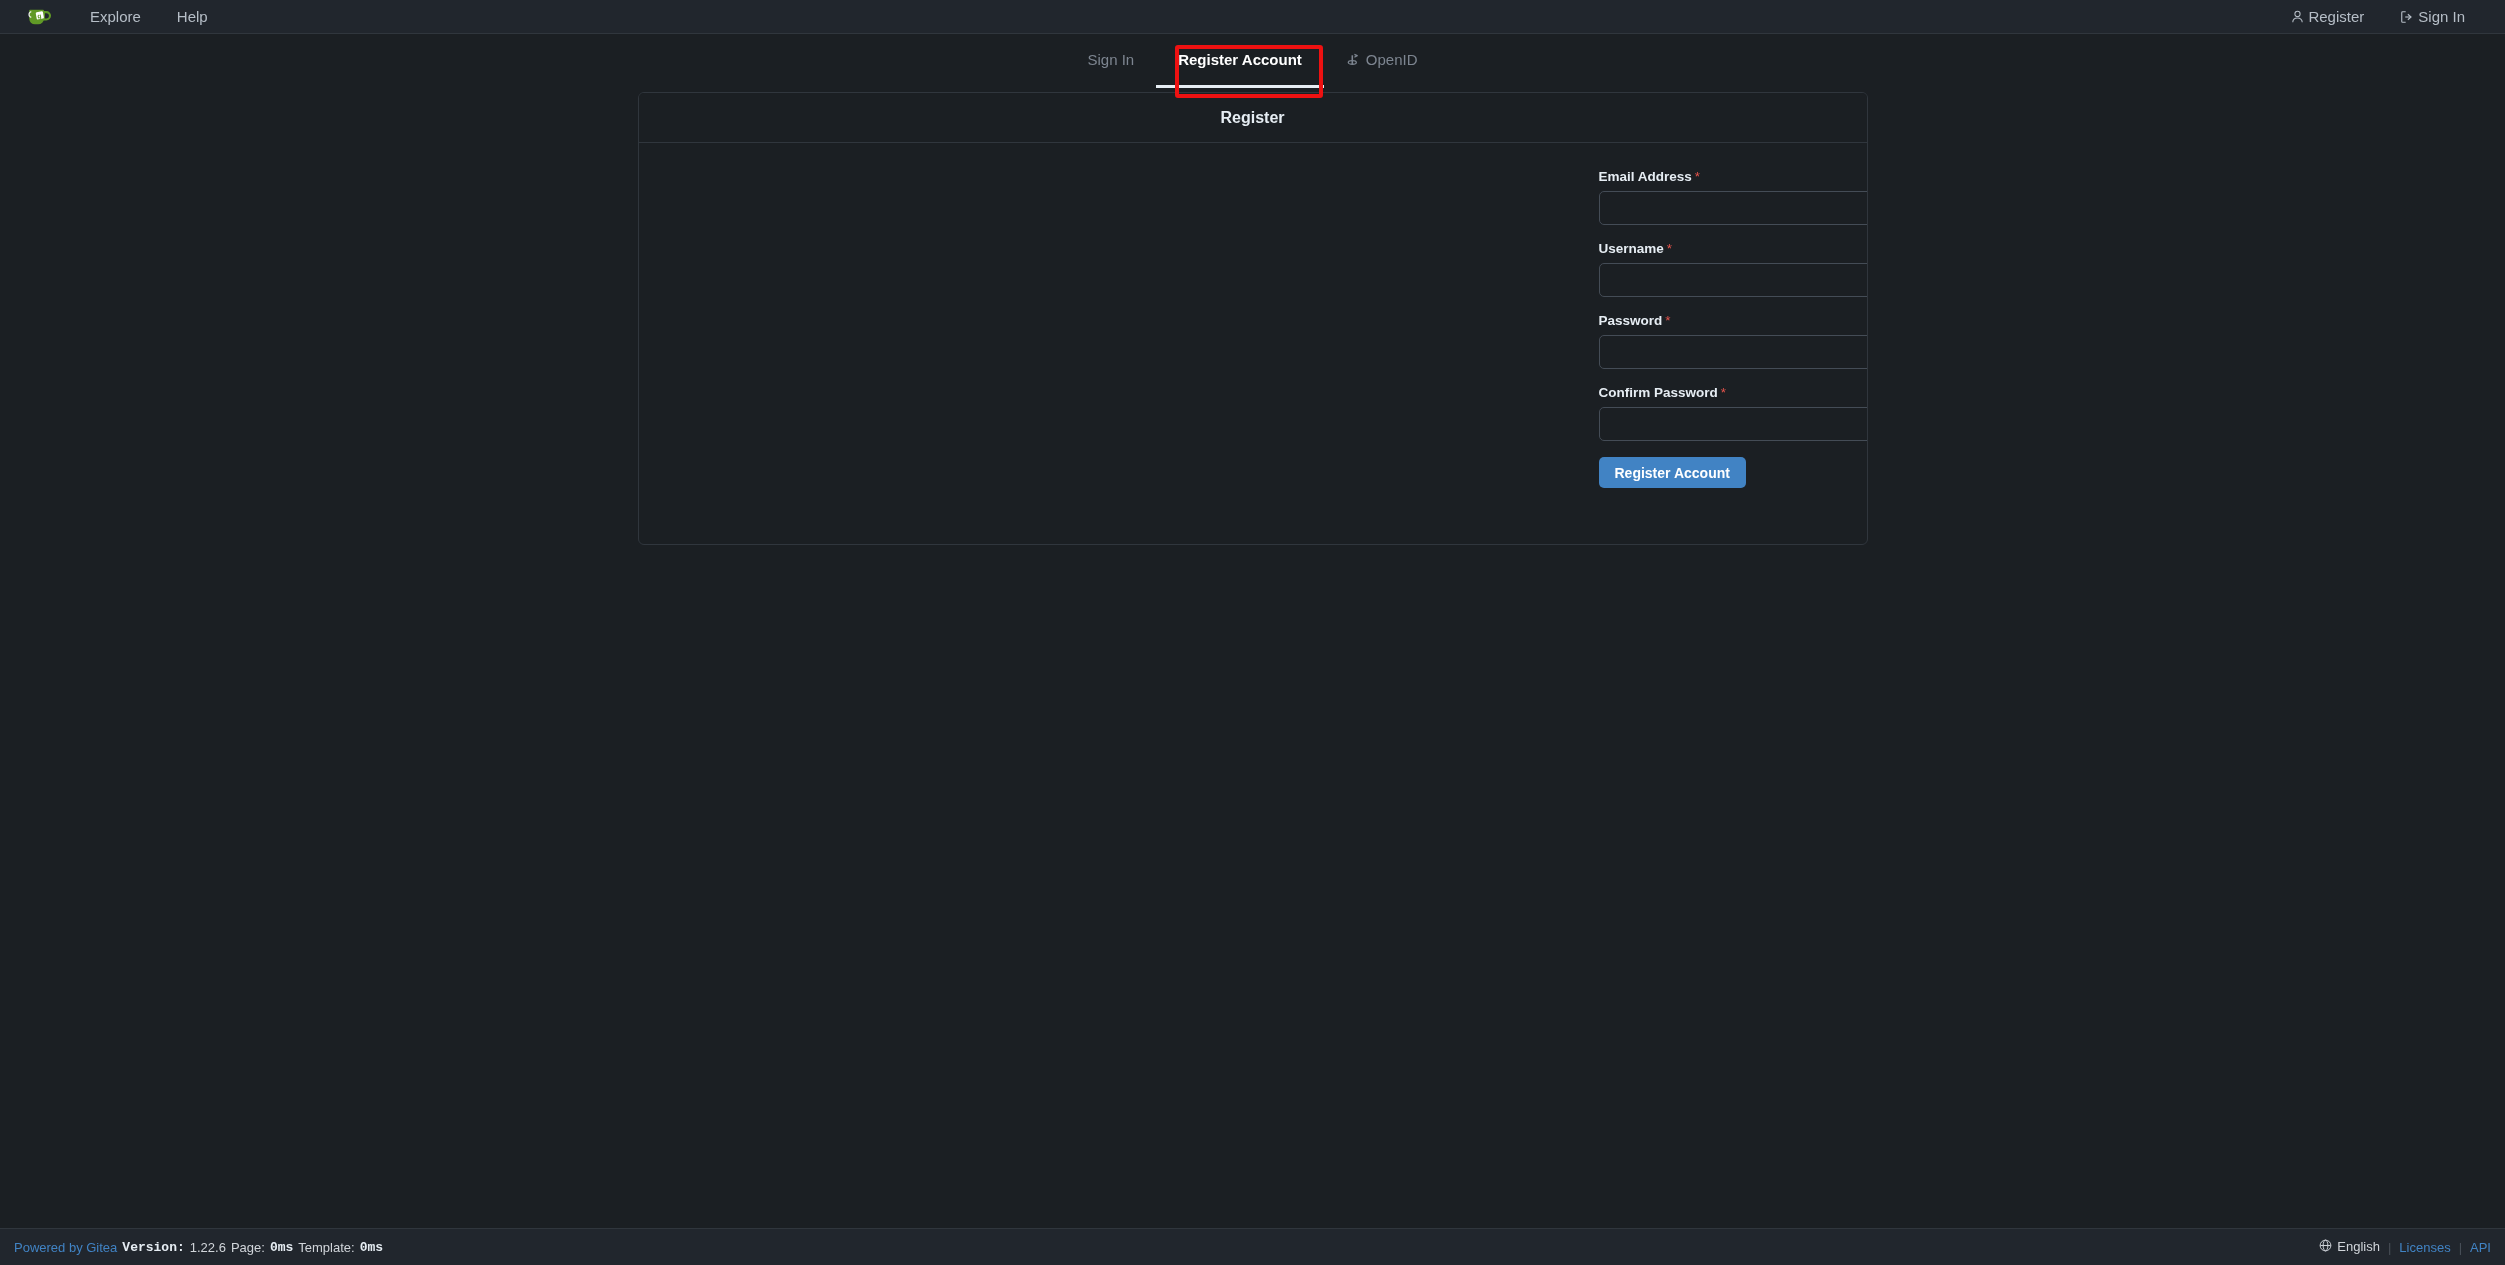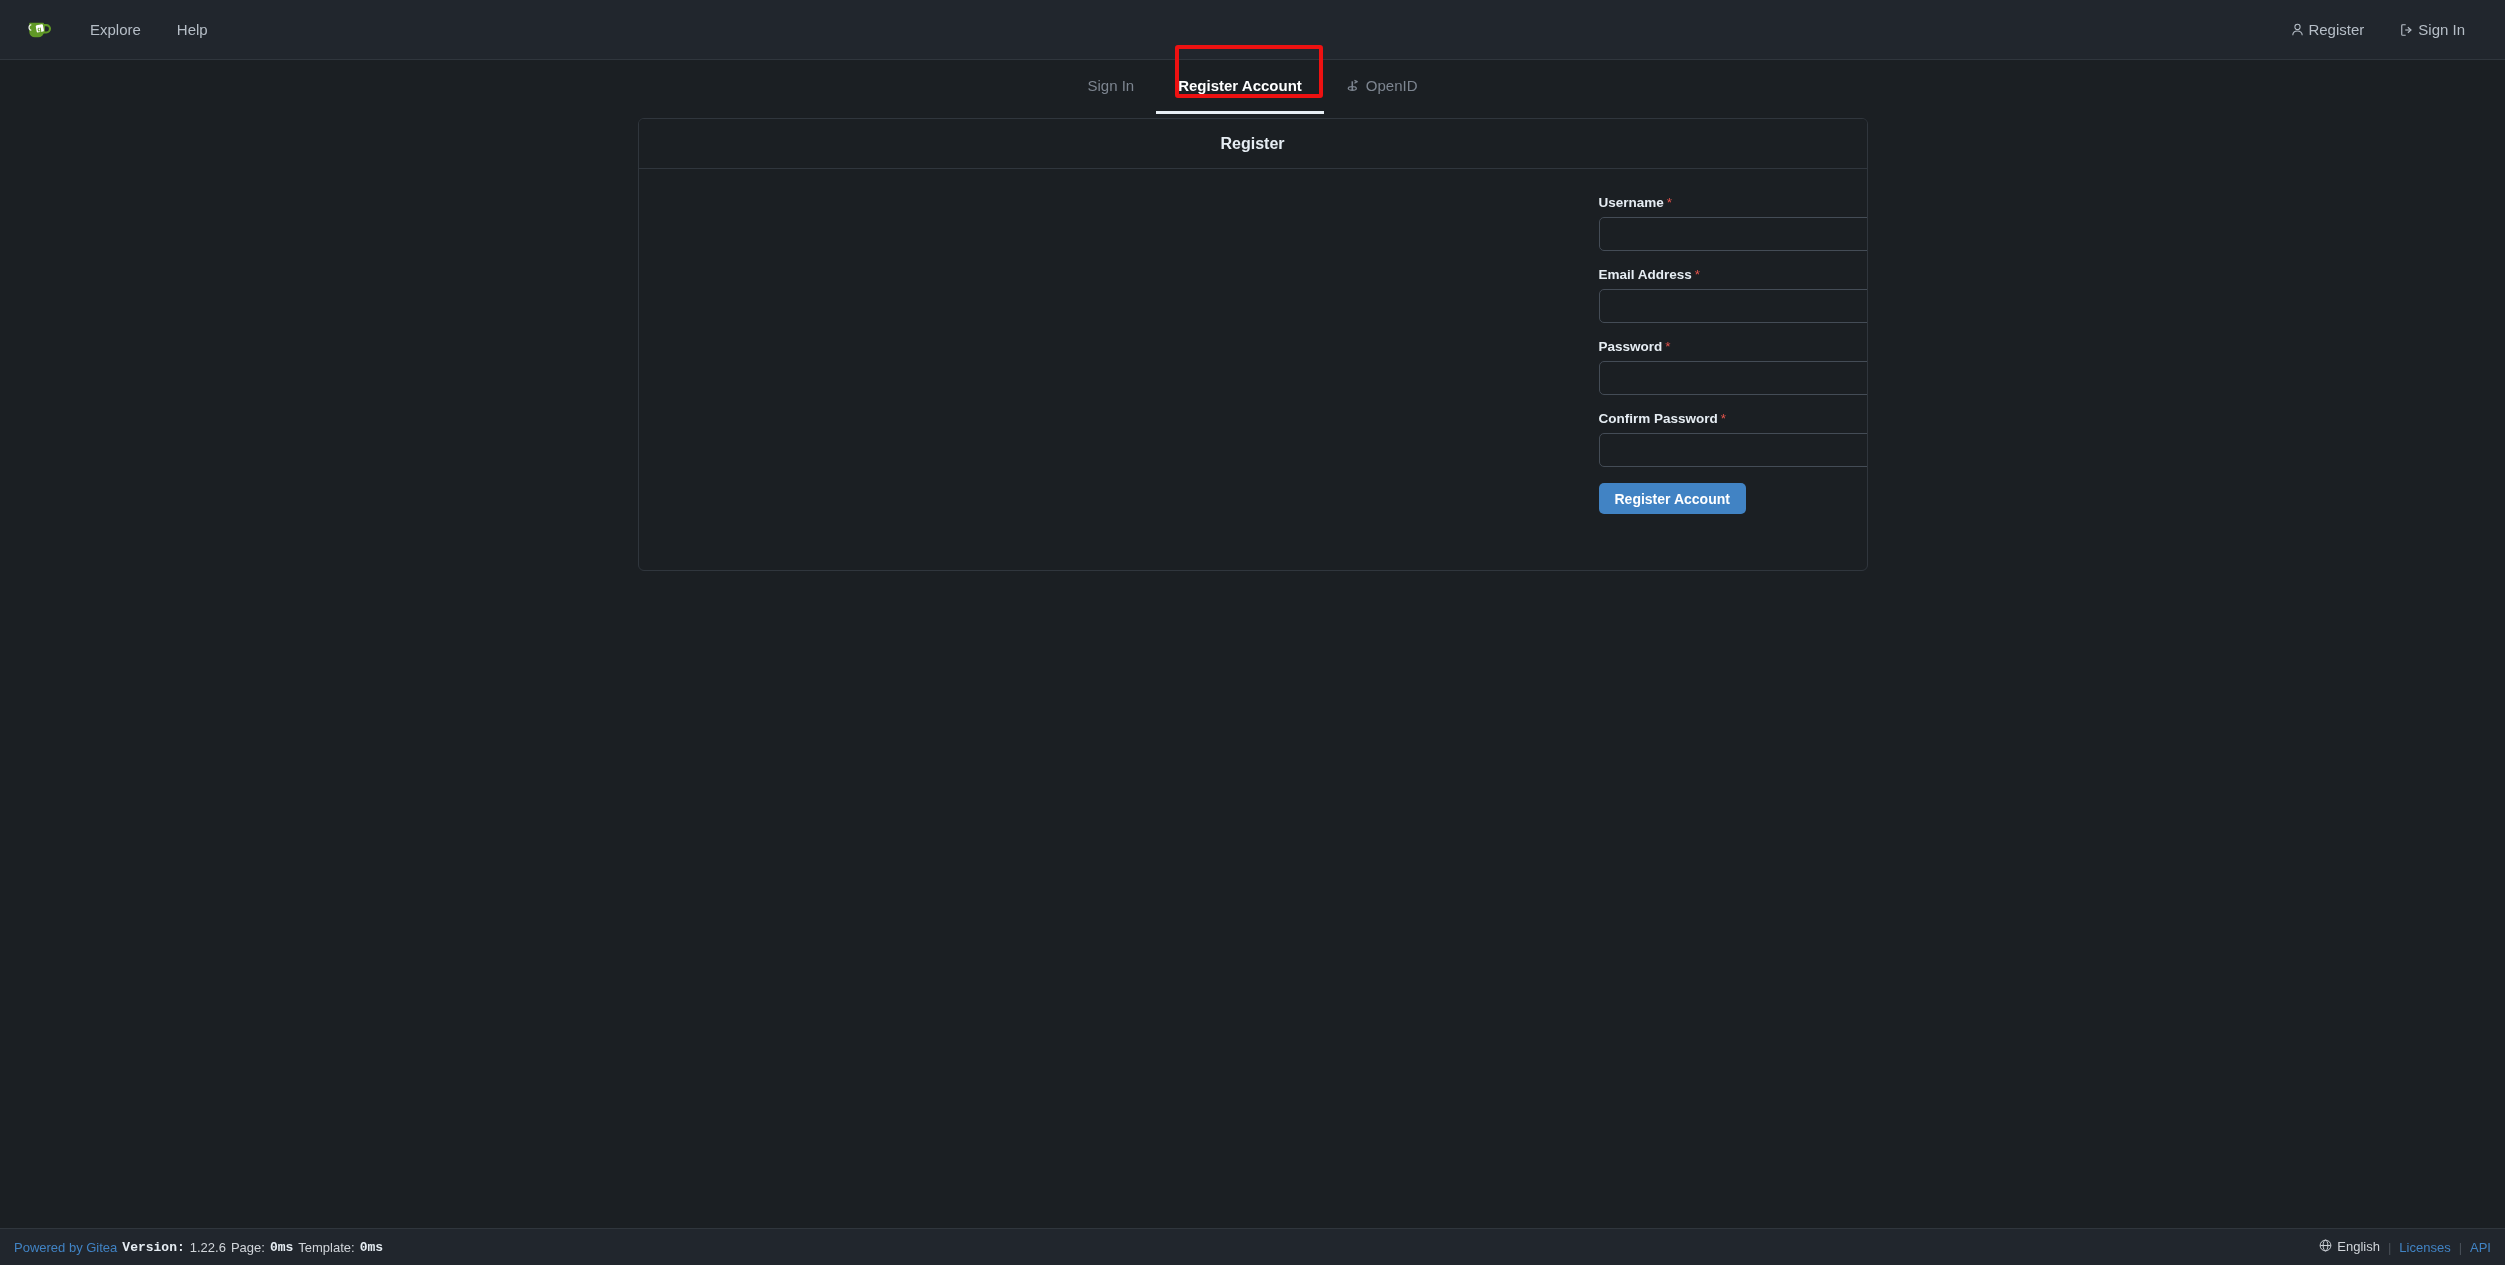--- a/index.html
+++ b/index.html
@@ -13,21 +13,21 @@
   }
   body {
     font-family: "Liberation Sans", sans-serif;
     color: #d1d5da;
     font-size: 14px;
     position: relative;
   }
 
   
   .navbar {
-    height: 60px;
+    height: 34px;
     background: #21262d;
     border-bottom: 1px solid #30363d;
     display: flex;
     align-items: center;
     padding: 0 22px;
     position: relative;
   }
   .nav-left { display: flex; align-items: center; gap: 0; }
   .logo-wrap {
     width: 34px; height: 34px;
@@ -268,32 +268,32 @@
 <div class="annot-box"></div>
 
 <div class="page-wrap">
   <div class="card">
     <div class="card-header">Register</div>
     <div class="card-body">
 
       <div class="form-row">
         <div class="form-col">
           <label class="field-label">
+            <span>Email Address</span><span class="req">*</span>
+          </label>
+          <input class="text-input" type="email" placeholder="" style="">
+        </div>
+      </div>
+
+      <div class="form-row">
+        <div class="form-col">
+          <label class="field-label">
             <span>Username</span><span class="req">*</span>
           </label>
           <input class="text-input" type="text" placeholder="" style="">
-        </div>
-      </div>
-
-      <div class="form-row">
-        <div class="form-col">
-          <label class="field-label">
-            <span>Email Address</span><span class="req">*</span>
-          </label>
-          <input class="text-input" type="email" placeholder="" style="">
         </div>
       </div>
 
       <div class="form-row">
         <div class="form-col">
           <label class="field-label">
             <span>Password</span><span class="req">*</span>
           </label>
           <input class="text-input" type="password" placeholder="" style="">
         </div>

